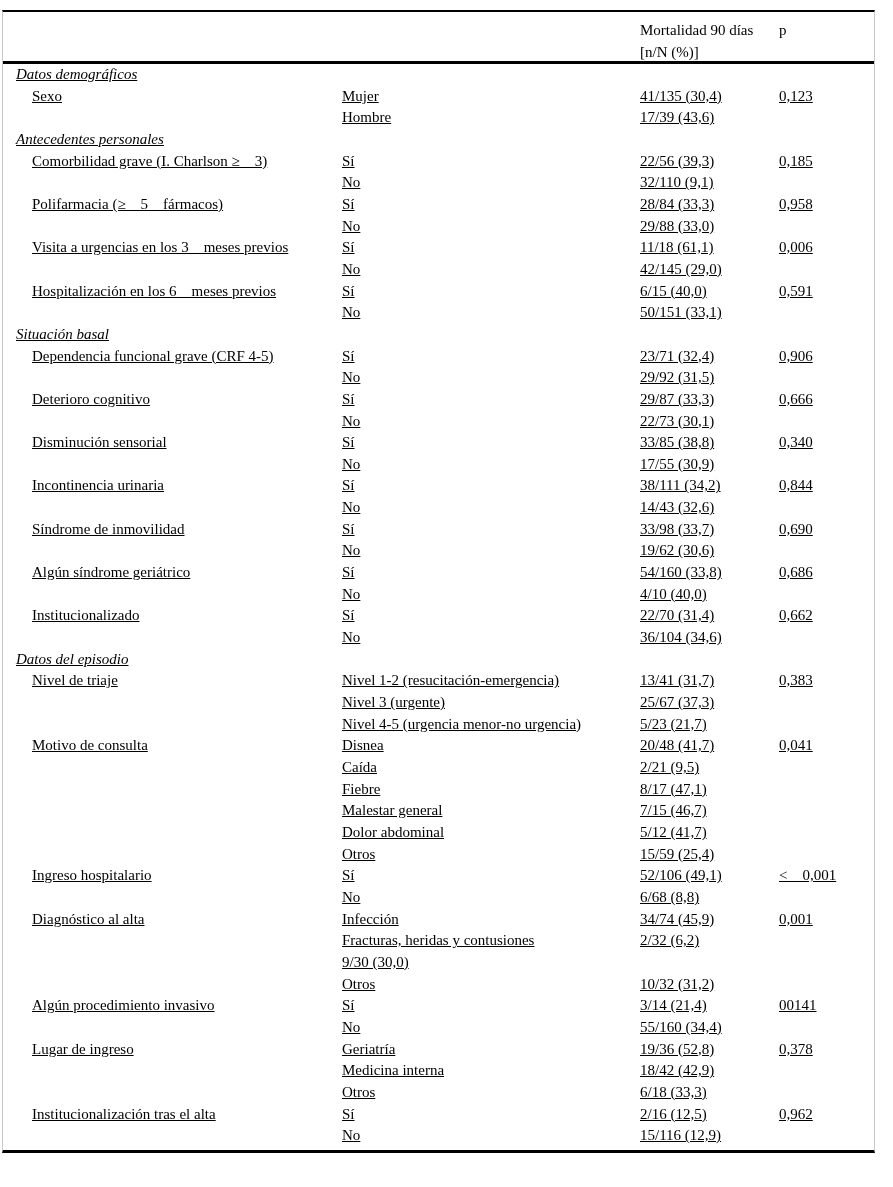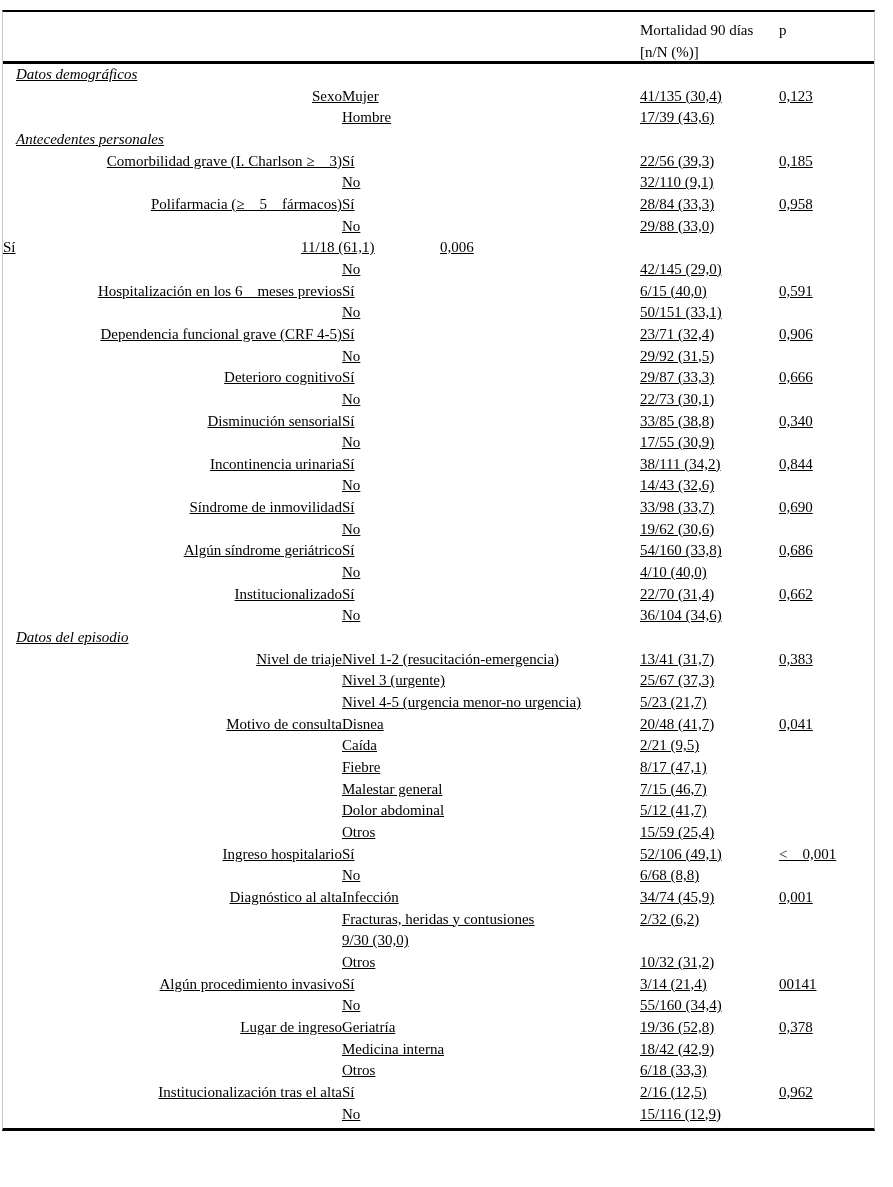--- a/index.html
+++ b/index.html
@@ -45,21 +45,21 @@
     text-decoration: underline;
   }
   .row {
     display: flex;
     height: 21.66px;
     line-height: 21.66px;
     font-size: 15px;
     white-space: nowrap;
     overflow: visible;
   }
-  .row .c1 { padding-left: 29px; text-align: right; }
+  .row .c1 { padding-left: 29px; }
   .section-row {
     display: block;
     height: 21.66px;
     line-height: 21.66px;
     font-size: 15px;
     font-style: italic;
     padding-left: 13px;
     white-space: nowrap;
   }
   .cell { overflow: visible; }
@@ -110,20 +110,21 @@
     <div class="c3 cell">28/84 (33,3)</div>
     <div class="c4 cell">0,958</div>
   </div>
       <div class="row">
     <div class="c1 cell"></div>
     <div class="c2 cell">No</div>
     <div class="c3 cell">29/88 (33,0)</div>
     <div class="c4 cell"></div>
   </div>
       <div class="row">
+    <div class="c1 cell">Visita a urgencias en los 3&nbsp;&nbsp;&nbsp;&nbsp;meses previos</div>
     <div class="c2 cell">Sí</div>
     <div class="c3 cell">11/18 (61,1)</div>
     <div class="c4 cell">0,006</div>
   </div>
       <div class="row">
     <div class="c1 cell"></div>
     <div class="c2 cell">No</div>
     <div class="c3 cell">42/145 (29,0)</div>
     <div class="c4 cell"></div>
   </div>
@@ -132,20 +133,21 @@
     <div class="c2 cell">Sí</div>
     <div class="c3 cell">6/15 (40,0)</div>
     <div class="c4 cell">0,591</div>
   </div>
       <div class="row">
     <div class="c1 cell"></div>
     <div class="c2 cell">No</div>
     <div class="c3 cell">50/151 (33,1)</div>
     <div class="c4 cell"></div>
   </div>
+      <div class="section-row">Situación basal</div>
       <div class="row">
     <div class="c1 cell">Dependencia funcional grave (CRF 4-5)</div>
     <div class="c2 cell">Sí</div>
     <div class="c3 cell">23/71 (32,4)</div>
     <div class="c4 cell">0,906</div>
   </div>
       <div class="row">
     <div class="c1 cell"></div>
     <div class="c2 cell">No</div>
     <div class="c3 cell">29/92 (31,5)</div>

